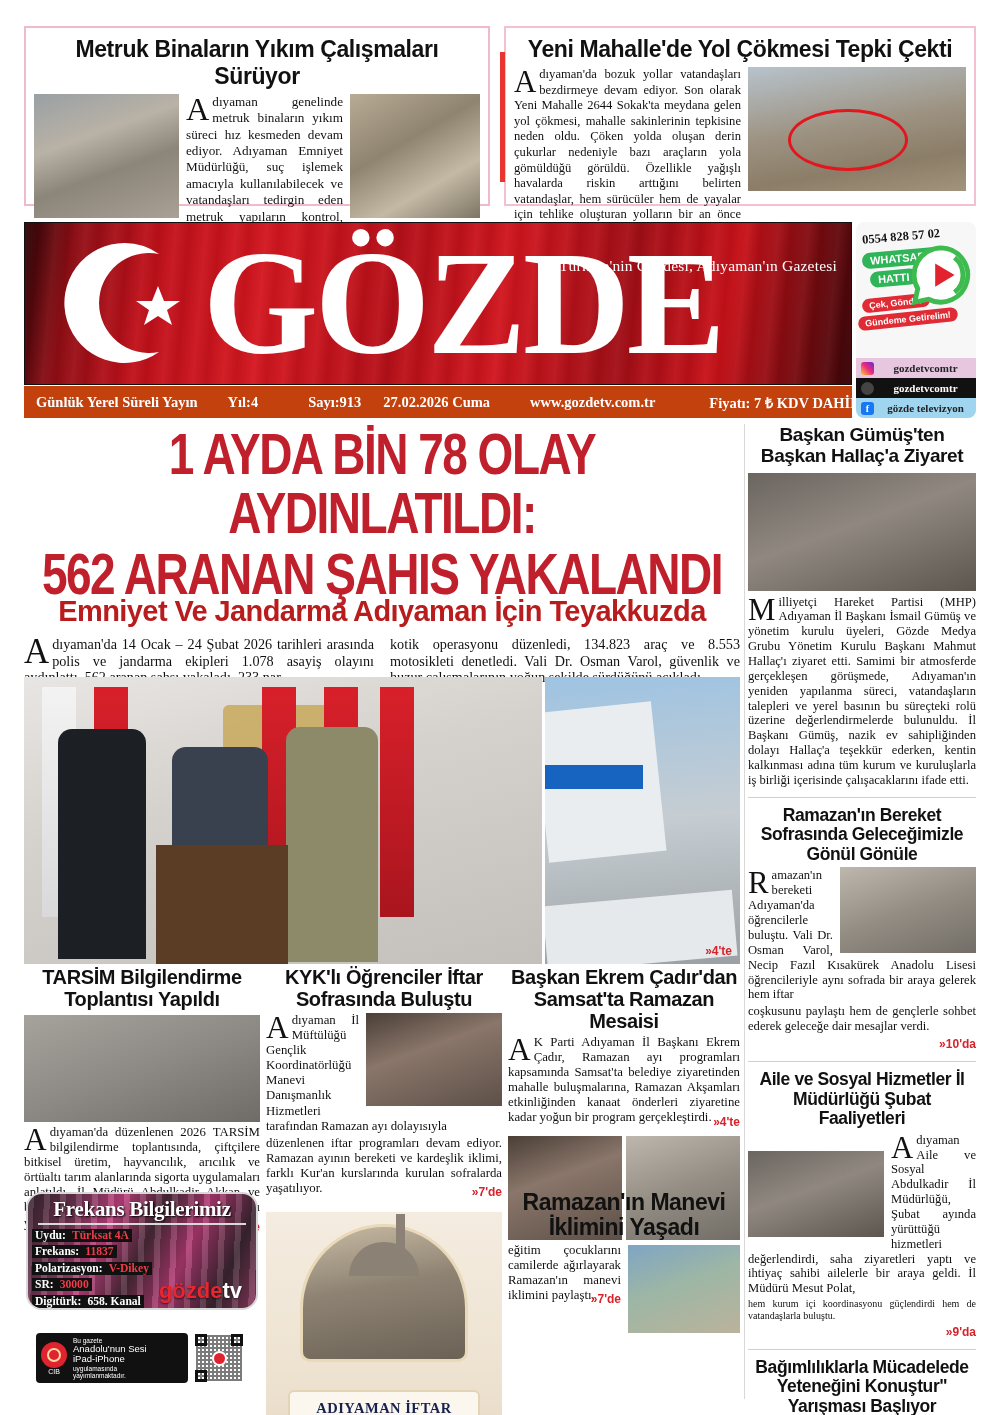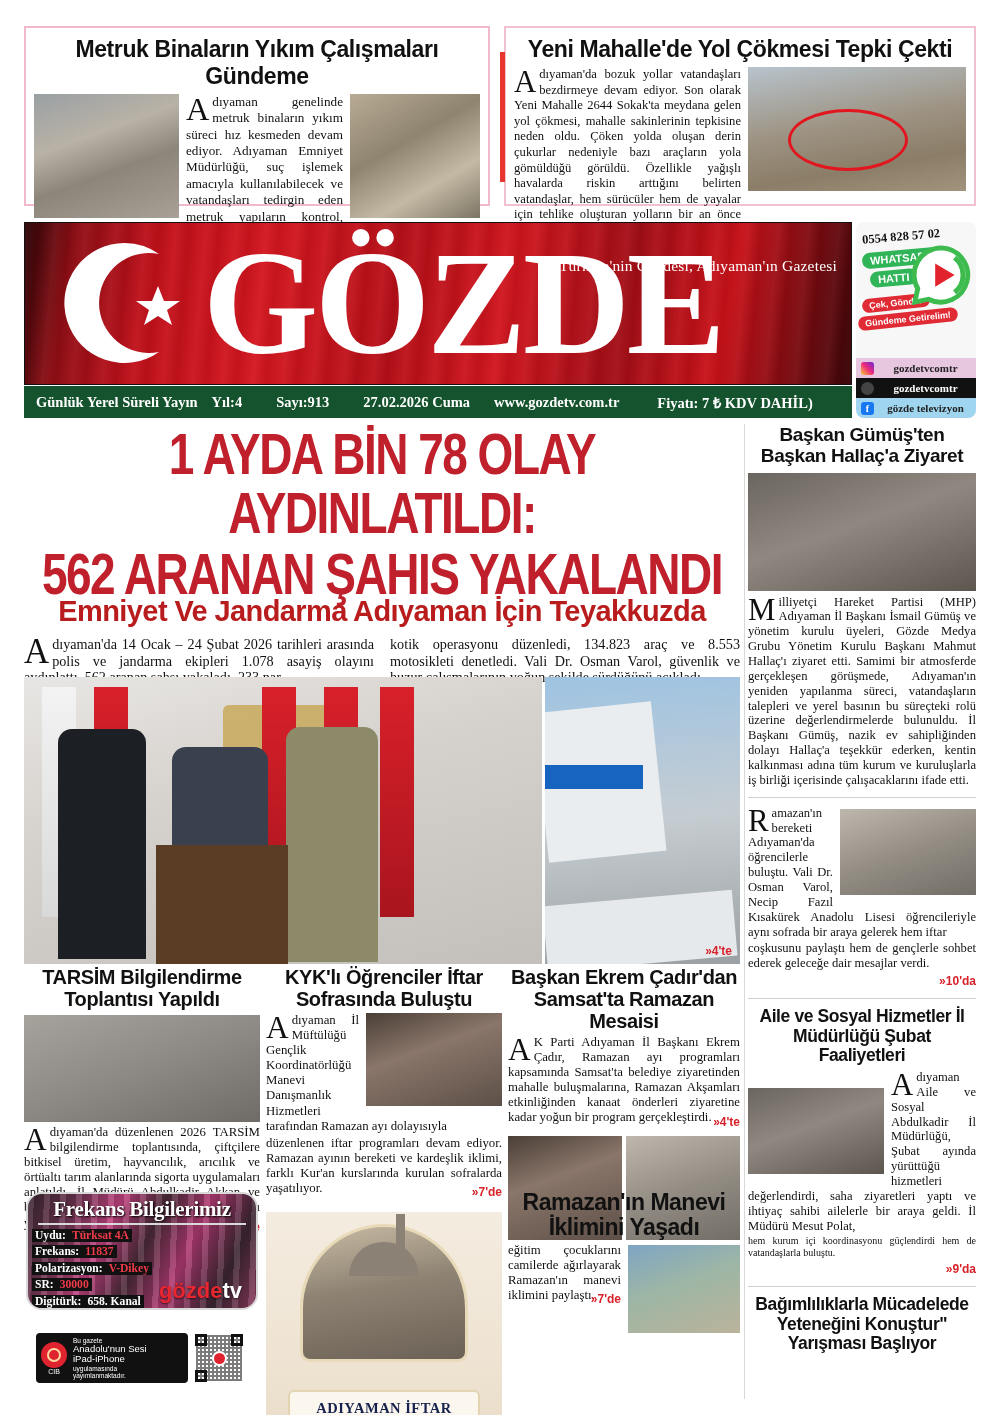--- a/index.html
+++ b/index.html
@@ -79,29 +79,29 @@
     position:absolute; left:178px; top:2px; z-index:3;
     font-family:"Liberation Serif", serif; font-weight:bold; color:#fff;
     font-size:148px; letter-spacing:-3px; line-height:1.06;
   }
   .tagline {
     position:absolute; right:14px; top:34px; z-index:4; color:#fff;
     font-family:"Liberation Serif", serif; font-size:15.5px; letter-spacing:0.2px;
   }
   .infoline {
     position:absolute; left:0; top:164px; width:828px; height:32px;
-    background:#14532d; color:#fff; display:flex; align-items:center;
+    background:#c2410c; color:#fff; display:flex; align-items:center;
     font-family:"Liberation Serif", serif; font-weight:bold; font-size:14.5px;
-    padding-left:12px; gap:0px;
+    padding-left:12px; gap:16px;
   }
   .infoline span { white-space:nowrap; }
   .il-1 { margin-right:14px; }
   .il-2 { margin-right:34px; }
   .il-3 { margin-right:6px; }
-  .il-4 { margin-right:24px;margin-left:28px; }
+  .il-4 { margin-right:24px; }
   .il-5 { margin-right:38px; }
 
   
   .promo {
     position:absolute; left:856px; top:222px; width:120px; height:196px;
     background:#f7f7f7; border-radius:8px; overflow:hidden;
   }
   .promo .phone {
     position:absolute; left:6px; top:6px; width:110px; text-align:left;
     font-family:"Liberation Serif", serif; font-weight:bold; font-size:12.5px;
@@ -277,21 +277,21 @@
   .rail-left-line { position:absolute; left:744px; top:424px; width:1px; height:975px; background:#d8d8d8; }
 </style>
 </head>
 <body>
 
 <div class="page">
 
   <div class="teaser-wrap">
 
     <div class="teaser left">
-      <h2>Metruk Binaların Yıkım Çalışmaları Gündeme</h2>
+      <h2>Metruk Binaların Yıkım Çalışmaları Sürüyor</h2>
       <div class="row">
         <div class="photo ph-demolition1" style="flex:0 0 145px;"></div>
         <div class="col-txt">
           <p class="body-txt dropcap">Adıyaman genelinde metruk binaların yıkım süreci hız kesmeden devam ediyor. Adıyaman Emniyet Müdürlüğü, suç işlemek amacıyla kullanılabilecek ve vatandaşları tedirgin eden metruk yapıların kontrol, denetim ve yıkım işlemlerini yakından takip ettiklerini açıkladı.</p>
           <div style="text-align:right;margin-top:-2px;"><span class="ref">»10'da</span></div>
         </div>
         <div class="photo ph-demolition2" style="flex:0 0 130px;"></div>
       </div>
     </div>
 
@@ -398,20 +398,21 @@
 
     <div>
       <h2>Başkan Gümüş'ten Başkan Hallaç'a Ziyaret</h2>
       <div class="pic photo ph-visit"></div>
       <p class="body-txt dropcap">Milliyetçi Hareket Partisi (MHP) Adıyaman İl Başkanı İsmail Gümüş ve yönetim kurulu üyeleri, Gözde Medya Grubu Yönetim Kurulu Başkanı Mahmut Hallaç'ı ziyaret etti. Samimi bir atmosferde gerçekleşen görüşmede, Adıyaman'ın yeniden yapılanma süreci, vatandaşların talepleri ve yerel basının bu süreçteki rolü üzerine değerlendirmelerde bulunuldu. İl Başkanı Gümüş, nazik ev sahipliğinden dolayı Hallaç'a teşekkür ederken, kentin kalkınması adına tüm kurum ve kuruluşlarla iş birliği içerisinde çalışacaklarını ifade etti.</p>
     </div>
 
     <div class="rail-sep"></div>
 
     <div>
+      <h2 class="sm">Ramazan'ın Bereket Sofrasında Geleceğimizle Gönül Gönüle</h2>
       <div class="wrapimg-r photo ph-group"></div>
       <p class="body-txt dropcap">Ramazan'ın bereketi Adıyaman'da öğrencilerle buluştu. Vali Dr. Osman Varol, Necip Fazıl Kısakürek Anadolu Lisesi öğrencileriyle aynı sofrada bir araya gelerek hem iftar</p>
       <p class="body-txt" style="font-size:12.6px;margin-top:2px;">coşkusunu paylaştı hem de gençlerle sohbet ederek geleceğe dair mesajlar verdi.</p>
       <div class="endref"><span class="ref">»10'da</span></div>
     </div>
 
     <div class="rail-sep"></div>
 
     <div>
       <h2 class="sm">Aile ve Sosyal Hizmetler İl Müdürlüğü Şubat Faaliyetleri</h2>

